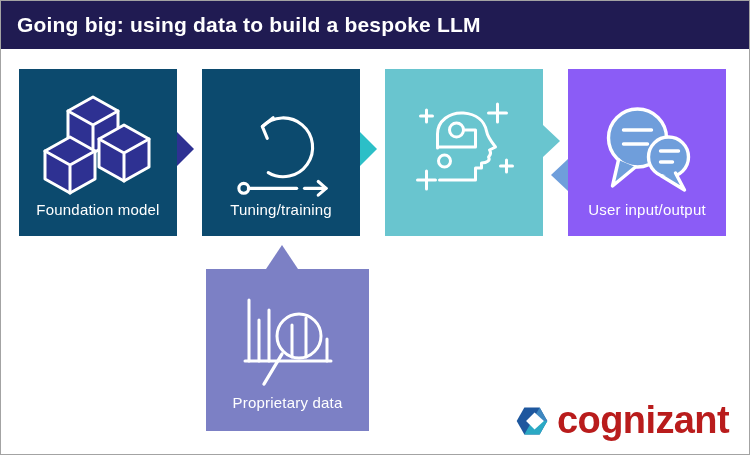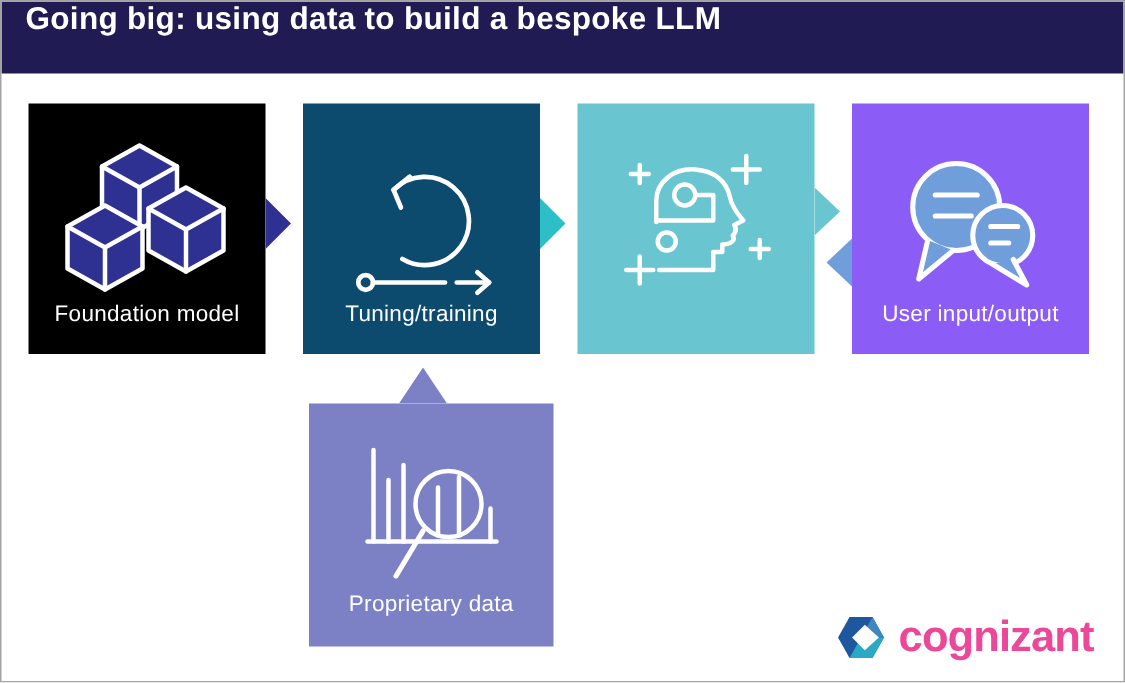--- a/index.html
+++ b/index.html
@@ -3,41 +3,41 @@
 <meta charset="utf-8">
 <style>
   html,body { margin:0; padding:0; background:#fff; }
   .canvas {
     position:relative; width:750px; height:455px; box-sizing:border-box;
     background:#ffffff; border:1px solid #a3a3a3; overflow:hidden;
     font-family:"Liberation Sans", sans-serif;
   }
   .header {
     position:absolute; top:0; left:0; right:0; height:48px;
-    background:#201b52; display:flex; padding-left:16px;
+    background:#201b52; display:flex; align-items:center; padding-left:16px;
     box-sizing:border-box;
   }
   .header .title {
     color:#ffffff; font-size:21px; font-weight:700; letter-spacing:0.2px;
     white-space:nowrap;
   }
   .box { position:absolute; top:68px; width:158px; height:167px; }
-  .box-1 { left:18px;  background:#000000; }
+  .box-1 { left:18px;  background:#0c4a6e; }
   .box-2 { left:201px; background:#0c4a6e; }
   .box-3 { left:384px; background:#69c5cf; }
   .box-4 { left:567px; background:#8b5cf6; }
   .box-data { position:absolute; left:205px; top:268px; width:152px; height:162px; background:#7c80c5;padding-left:11px; }
   .box-label {
     position:absolute; bottom:18px; left:0; width:100%;
     text-align:center; color:#ffffff; font-size:15px; letter-spacing:0.2px;
   }
   .icon { position:absolute; left:50%; transform:translateX(-50%); display:block; }
   .arrow { position:absolute; display:block; }
   .logo { position:absolute; right:20px; bottom:12px; display:flex; align-items:center; gap:8px; }
-  .logo-text { font-size:29px; font-weight:700; color:#ec4899; letter-spacing:-0.6px; }
+  .logo-text { font-size:38px; font-weight:700; color:#b91c1c; letter-spacing:-0.6px; }
   svg .wstroke { stroke:#ffffff; fill:none; stroke-linecap:round; stroke-linejoin:round; }
 </style>
 </head>
 <body>
 
 <div class="canvas">
 
   <div class="header">
     <span class="title">Going big: using data to build a bespoke LLM</span>
   </div>

